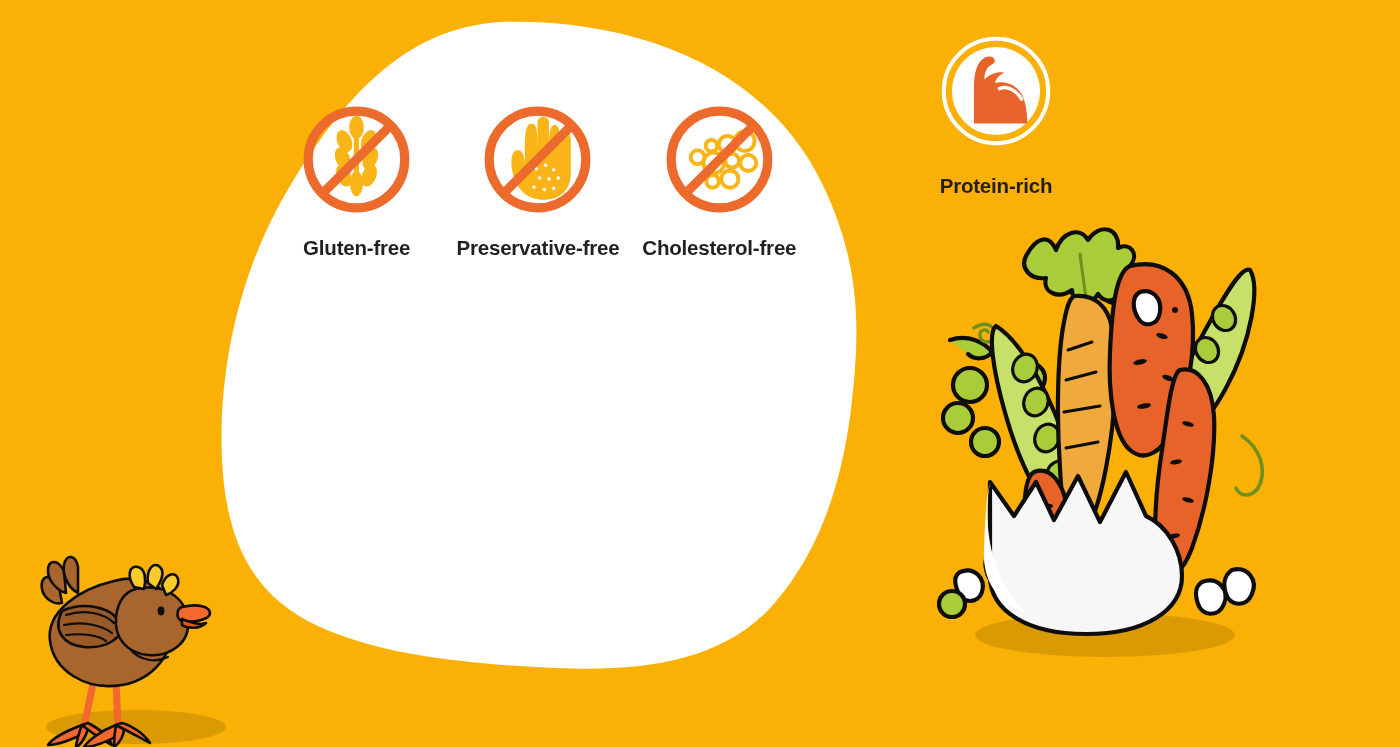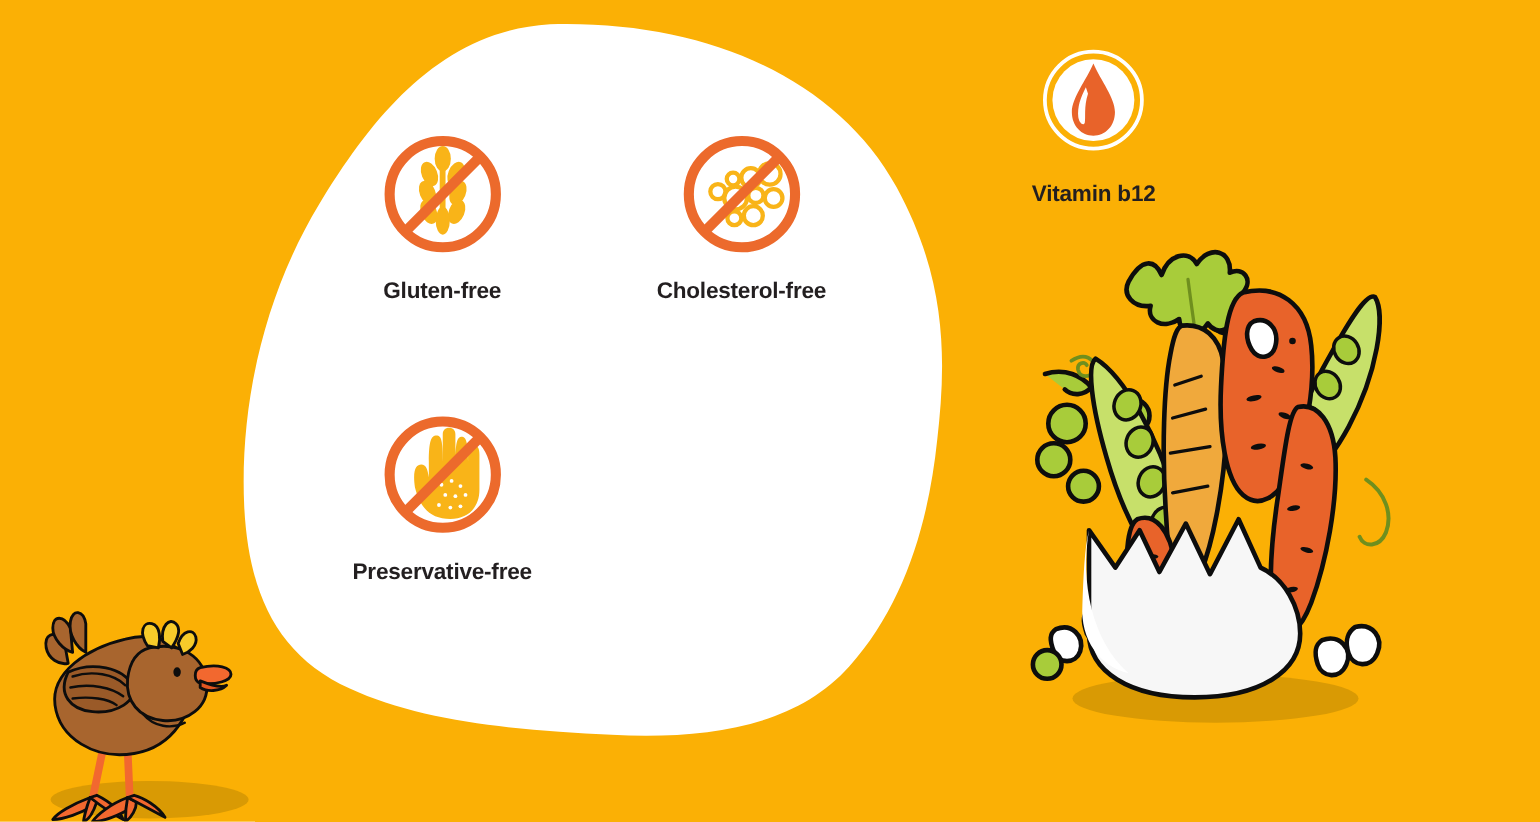--- a/index.html
+++ b/index.html
@@ -20,24 +20,24 @@
   .blob {
     position: absolute;
     left: 0; top: 0;
     width: 1400px; height: 747px;
     pointer-events: none;
   }
 
   
   .claims {
     position: absolute;
-    left: 268px; top: 119px;
+    left: 268px; top: 102px;
     width: 540px;
     display: grid;
-    grid-template-columns: 1fr 1fr;
+    grid-template-columns: 1fr 1fr 1fr;
     grid-template-rows: 255px 255px;
     column-gap: 4px;
   }
   .claim {
     display: flex;
     flex-direction: column;
     align-items: center;
   }
   .claim-badge {
     width: 115px; height: 115px;
@@ -120,39 +120,20 @@
           <ellipse cx="62" cy="49" rx="6.2" ry="10" transform="rotate(22 62 49)"></ellipse>
           <ellipse cx="39" cy="64" rx="6.2" ry="10" transform="rotate(-22 39 64)"></ellipse>
           <ellipse cx="61" cy="64" rx="6.2" ry="10" transform="rotate(22 61 64)"></ellipse>
           <ellipse cx="50" cy="71" rx="5.6" ry="11"></ellipse>
           <rect x="47.6" y="28" width="4.6" height="50" rx="2.2"></rect>
         </g>
         <circle cx="50" cy="50" r="42" fill="none" stroke="#EC6A2C" stroke-width="8"></circle>
         <line x1="20" y1="80" x2="80" y2="20" stroke="#EC6A2C" stroke-width="8" stroke-linecap="butt"></line>
       </svg>
       <div class="claim-label">Gluten-free</div>
-    </div>
-
-    <div class="claim">
-      <svg class="claim-badge" viewBox="0 0 100 100">
-        <g fill="none" stroke="#F9B418" stroke-width="3.4">
-          <circle cx="31" cy="48" r="6"></circle>
-          <circle cx="43" cy="38" r="5"></circle>
-          <circle cx="57" cy="37" r="7.5"></circle>
-          <circle cx="72" cy="34" r="8.5"></circle>
-          <circle cx="45" cy="53" r="9"></circle>
-          <circle cx="61" cy="51" r="6"></circle>
-          <circle cx="75" cy="53" r="7"></circle>
-          <circle cx="44" cy="69" r="5.5"></circle>
-          <circle cx="59" cy="67" r="7.5"></circle>
-        </g>
-        <circle cx="50" cy="50" r="42" fill="none" stroke="#EC6A2C" stroke-width="8"></circle>
-        <line x1="20" y1="80" x2="80" y2="20" stroke="#EC6A2C" stroke-width="8"></line>
-      </svg>
-      <div class="claim-label">Cholesterol-free</div>
     </div>
 
     <div class="claim">
       <svg class="claim-badge" viewBox="0 0 100 100">
         <g fill="#F9B418">
           <path d="M28,60
                    C 26,46 29,42 33,42
                    C 37,42 38,46 39,52
                    L 39,40
                    C 39,23 41,19 45,19
@@ -180,39 +161,65 @@
           <circle cx="47" cy="74" r="1.5"></circle>
             <circle cx="56" cy="76" r="1.5"></circle>
           <circle cx="64" cy="75" r="1.5"></circle>
         </g>
         <circle cx="50" cy="50" r="42" fill="none" stroke="#EC6A2C" stroke-width="8"></circle>
         <line x1="20" y1="80" x2="80" y2="20" stroke="#EC6A2C" stroke-width="8"></line>
       </svg>
       <div class="claim-label">Preservative-free</div>
     </div>
 
+    <div class="claim">
+      <svg class="claim-badge" viewBox="0 0 100 100">
+        <g fill="none" stroke="#F9B418" stroke-width="3.4">
+          <circle cx="31" cy="48" r="6"></circle>
+          <circle cx="43" cy="38" r="5"></circle>
+          <circle cx="57" cy="37" r="7.5"></circle>
+          <circle cx="72" cy="34" r="8.5"></circle>
+          <circle cx="45" cy="53" r="9"></circle>
+          <circle cx="61" cy="51" r="6"></circle>
+          <circle cx="75" cy="53" r="7"></circle>
+          <circle cx="44" cy="69" r="5.5"></circle>
+          <circle cx="59" cy="67" r="7.5"></circle>
+        </g>
+        <circle cx="50" cy="50" r="42" fill="none" stroke="#EC6A2C" stroke-width="8"></circle>
+        <line x1="20" y1="80" x2="80" y2="20" stroke="#EC6A2C" stroke-width="8"></line>
+      </svg>
+      <div class="claim-label">Cholesterol-free</div>
+    </div>
+
   </div>
 
   <div class="nutri-row">
 
-
     <div class="nutri">
-      <svg class="nutri-badge small" viewBox="0 0 100 100">
+      <svg class="nutri-badge" viewBox="0 0 100 100">
         <circle cx="50" cy="50" r="47" fill="#FBB005"></circle>
         <circle cx="50" cy="50" r="45" fill="none" stroke="#FFFFFF" stroke-width="3.5"></circle>
         <circle cx="50" cy="50" r="38" fill="#FFFFFF"></circle>
-        <path d="M50,16
-                 C 57,32 70,48 70,61
-                 C 70,74 61,83 50,83
-                 C 39,83 30,74 30,61
-                 C 30,48 43,32 50,16 Z" fill="#E8632A"></path>
-        <path d="M43,38 C 38,48 35,56 36,66 C 37,72 41,74 42,71 C 43,66 41,56 45,44 Z" fill="#FFFFFF"></path>
+        <g fill="#E8632A">
+          <path d="M31,78
+                   L 31,47
+                   C 31,34 34,24 41,21
+                   C 45,19 49,21 49,24
+                   C 49,26 47,27 45,28
+                   C 42,30 40,34 40,40
+                   C 45,35 52,33 57,34
+                   C 53,36 50,39 49,43
+                   C 57,41 66,44 71,51
+                   C 75,57 77,66 77,78 Z"></path>
+        </g>
+        <path d="M53,48 C 60,45 68,50 72,57" fill="none" stroke="#FFFFFF" stroke-width="3" stroke-linecap="round"></path>
       </svg>
-      <div class="nutri-label">Vitamin b12</div>
+      <div class="nutri-label">Protein-rich</div>
     </div>
+
   </div>
 
   <svg class="veggies" viewBox="0 0 350 460">
     <ellipse cx="175" cy="425" rx="130" ry="22" fill="#D99A04"></ellipse>
     <g stroke="#0d0d0d" stroke-width="4.2" stroke-linejoin="round" stroke-linecap="round">
 
       <path d="M20,130 C 38,124 54,132 62,142 C 56,150 44,150 38,144" fill="#A8CC3A"></path>
       <path d="M44,118 C 56,110 66,116 64,126 C 62,134 52,134 50,126 C 49,120 56,118 58,122" fill="none" stroke="#6f8f1e" stroke-width="3.4"></path>
 
       <circle cx="40" cy="175" r="17" fill="#A8CC3A"></circle>

